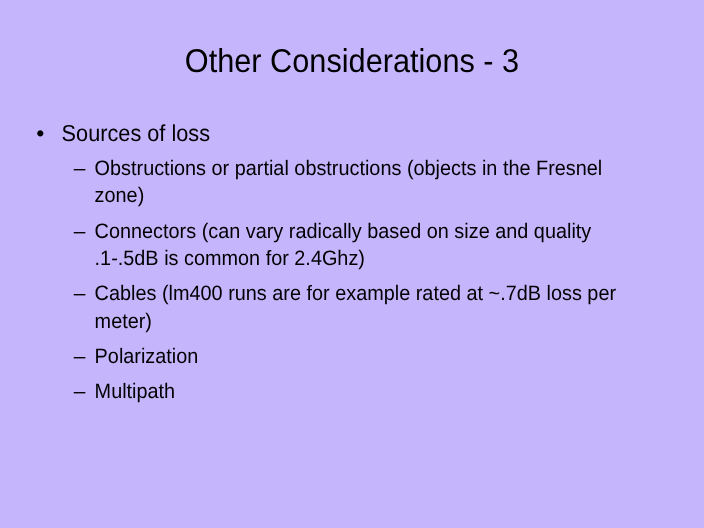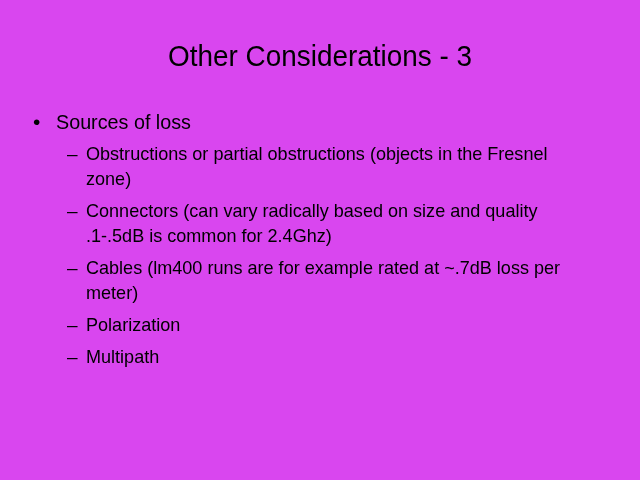--- a/index.html
+++ b/index.html
@@ -11,21 +11,21 @@
     height: 480px;
     background: #ffffff;
     font-family: "Liberation Sans", "DejaVu Sans", sans-serif;
     color: #000000;
     overflow: hidden;
   }
   .slide {
     position: relative;
     width: 640px;
     height: 480px;
-    background: #d946ef;
+    background: #c4b5fd;
   }
   .slide-title {
     position: absolute;
     left: 0;
     top: 37px;
     width: 640px;
     text-align: center;
     font-size: 30px;
     line-height: 38px;
     font-weight: 400;

